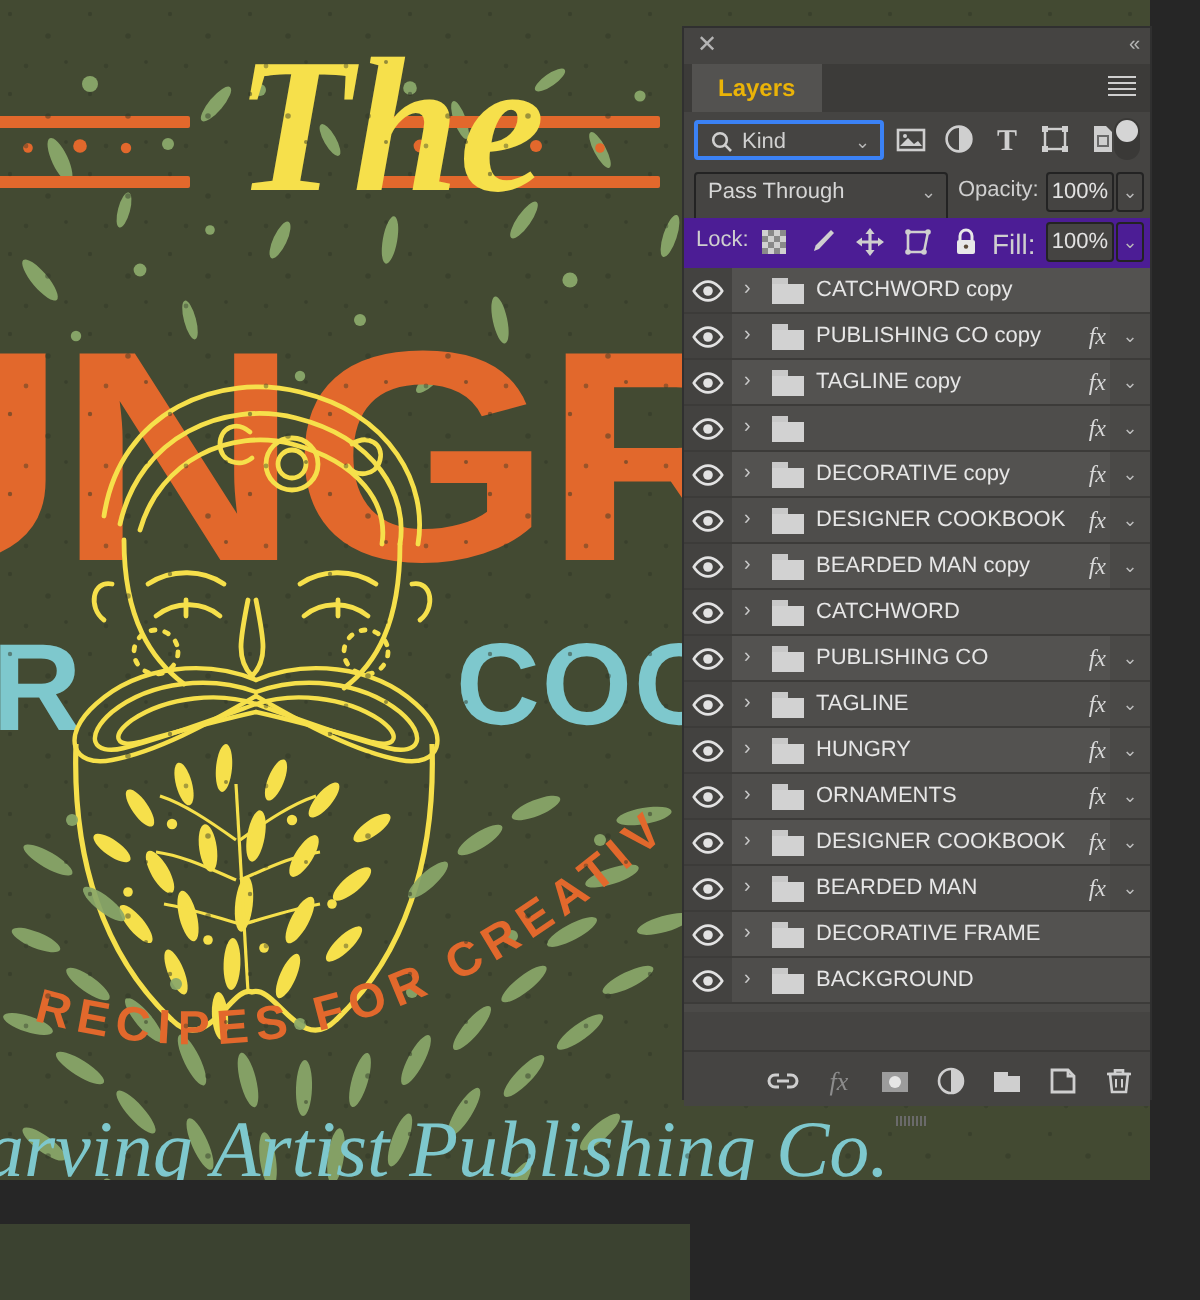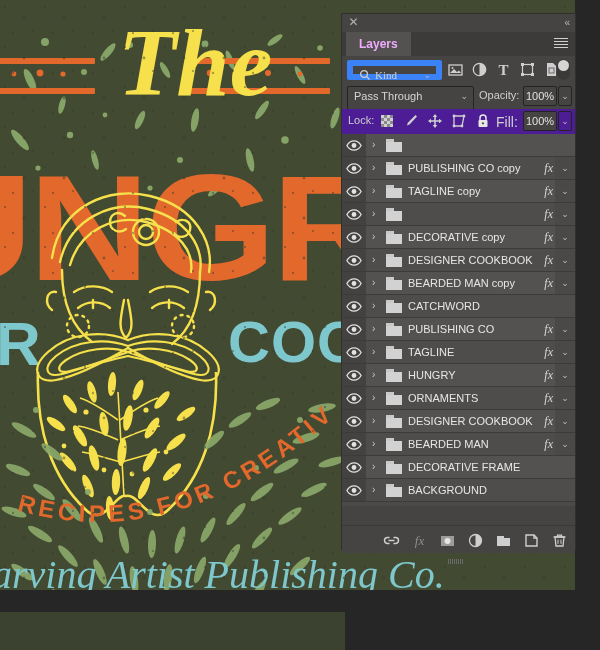--- a/index.html
+++ b/index.html
@@ -35,36 +35,36 @@
     color: #b4b4b4; font-size: 12px; line-height: 13px; text-align: center; cursor: pointer;
   }
   .collapse-arrows {
     position: absolute; right: 6px; top: 2px; color: #b4b4b4;
     font-size: 10px; line-height: 13px; cursor: pointer; letter-spacing: -1px;
   }
 
   .tab-row { position: relative; height: 24px; background: #3c3b39; }
   .tab {
     position: absolute; left: 4px; top: 0; height: 24px; padding: 0 13px;
-    background: #535250; color: #f0abfc; font-size: 12px; font-weight: bold;
+    background: #535250; color: #eab308; font-size: 12px; font-weight: bold;
     line-height: 24px; cursor: pointer;
   }
   .panel-menu {
     position: absolute; right: 7px; top: 6px; width: 14px; height: 11px; cursor: pointer;
   }
   .panel-menu i { display: block; height: 1px; background: #cfcfcf; margin-bottom: 2px; }
 
   
   .filter-bar {
     position: relative; height: 28px; background: #454442; padding: 3px 4px 0 4px;
   }
   .kind-select {
     position: absolute; left: 5px; top: 4px; width: 95px; height: 20px;
-    background: #454442; border: 6px solid #3b82f6; border-radius: 2px;
-    color: #d0d0d0; font-size: 11px; line-height: 18px; font-family: Liberation Serif, serif;
+    background: #454442; border: 2px solid #3b82f6; border-radius: 2px;
+    color: #d0d0d0; font-size: 11px; line-height: 18px;
   }
   .kind-select .mag { position: absolute; left: 6px; top: 3px; }
   .kind-select .lbl { position: absolute; left: 22px; top: 0; line-height: 18px; }
   .kind-select .cv { position: absolute; right: 5px; top: 0; line-height: 18px; font-size: 9px; color: #b9b9b9; }
   .f-icon { position: absolute; top: 4px; width: 19px; height: 19px; cursor: pointer; }
   .kind-toggle {
     position: absolute; right: 5px; top: 3px; width: 13px; height: 21px;
     background: #3a3937; border-radius: 7px; cursor: pointer;
   }
   .kind-toggle b { display: block; width: 11px; height: 11px; border-radius: 50%; background: #d5d5d5; margin: 1px auto 0; }
@@ -510,20 +510,21 @@
             <svg class="ic" width="16" height="11" viewBox="0 0 16 11">
               <path d="M8 0.8 C3.6 0.8 0.9 5.5 0.9 5.5 S3.6 10.2 8 10.2 S15.1 5.5 15.1 5.5 S12.4 0.8 8 0.8 Z" fill="none" stroke="#e2e2e2" stroke-width="1.3"></path>
               <circle cx="8" cy="5.5" r="2.4" fill="#e2e2e2"></circle>
             </svg>
           </div>
           <div class="twisty">›</div>
           <div class="folder">
             <span class="tabt"></span>
             <span class="body"></span>
           </div>
+          <div class="lname">CATCHWORD copy</div>
         </div>
         <div class="lrow alt">
           <div class="eye-cell">
             <svg class="ic" width="16" height="11" viewBox="0 0 16 11">
               <path d="M8 0.8 C3.6 0.8 0.9 5.5 0.9 5.5 S3.6 10.2 8 10.2 S15.1 5.5 15.1 5.5 S12.4 0.8 8 0.8 Z" fill="none" stroke="#e2e2e2" stroke-width="1.3"></path>
               <circle cx="8" cy="5.5" r="2.4" fill="#e2e2e2"></circle>
             </svg>
           </div>
           <div class="twisty">›</div>
           <div class="folder">

